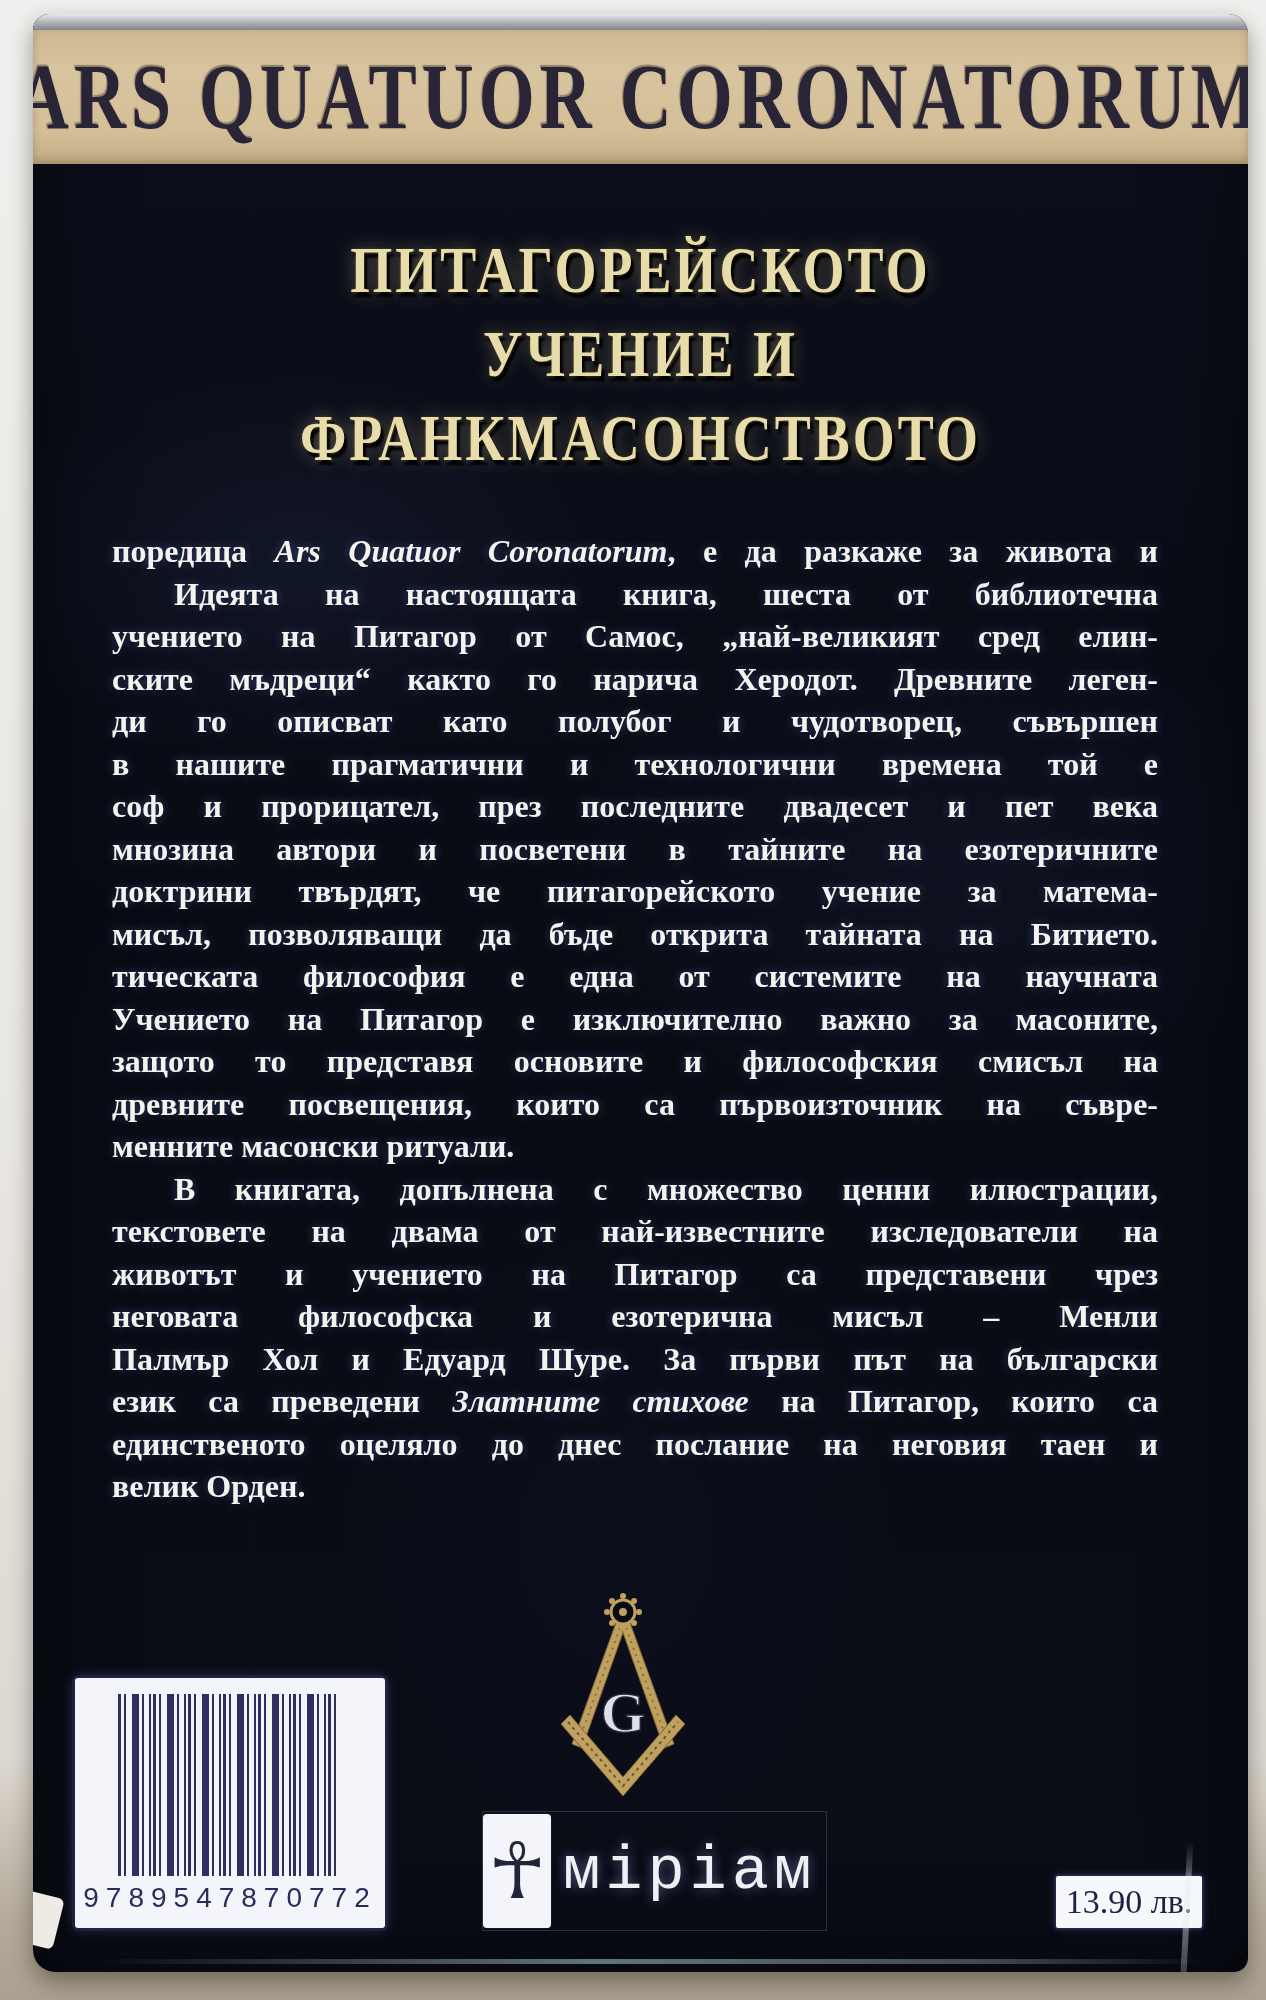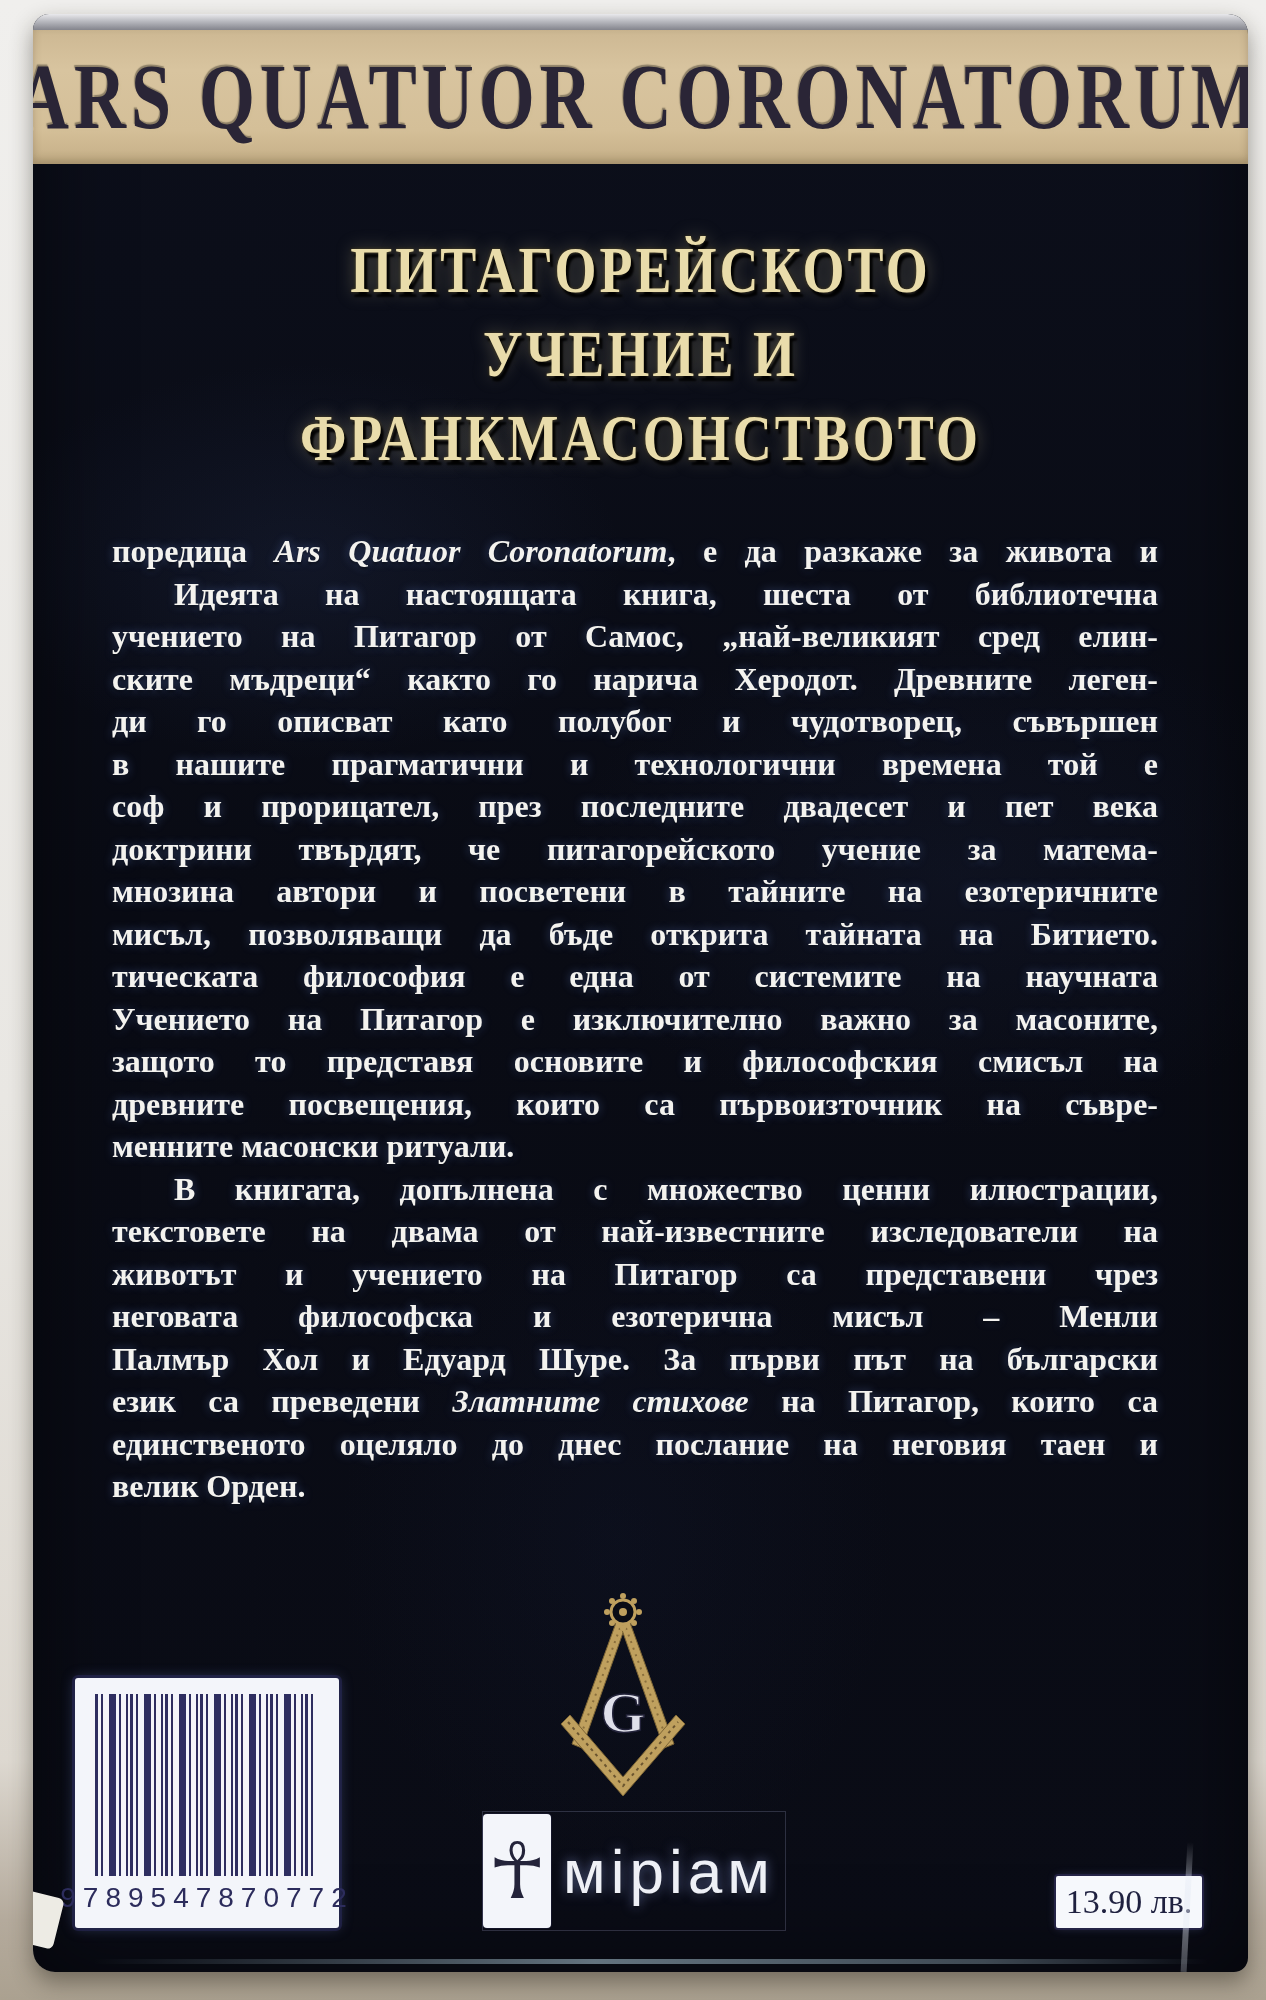--- a/index.html
+++ b/index.html
@@ -57,25 +57,25 @@
     display:flex; align-items:center; gap:12px; padding:0 10px 0 0;
     outline:1px solid rgba(130,132,165,.30);
   }
   .ankh-box{
     width:68px; height:114px; background:#f3f5fa; border-radius:4px;
     display:flex; align-items:center; justify-content:center;
     box-shadow:0 0 0 1px rgba(30,30,60,.5);
   }
   .ankh-glyph{ font-family:"DejaVu Sans", sans-serif; font-size:78px; line-height:1; color:#23233a; }
   .publisher-name{
-    font-family:Liberation Sans, sans-serif; font-size:62px; color:#eef0f6; letter-spacing:5px;
+    font-family:Liberation Mono, monospace; font-size:62px; color:#eef0f6; letter-spacing:5px;
     text-shadow:0 0 12px rgba(160,180,255,.5), 0 2px 3px rgba(0,0,0,.9);
   }
   .barcode-box{
-    position:absolute; left:42px; top:1664px; width:264px; height:250px;
+    position:absolute; left:42px; top:1664px; width:310px; height:250px;
     background:#f3f5fa; border-radius:3px;
     box-shadow:0 0 0 3px rgba(40,40,90,.55), 0 0 14px rgba(120,140,220,.35);
     display:flex; flex-direction:column; align-items:center; justify-content:flex-start;
   }
   .bars{
     margin-top:16px; width:224px; height:182px;
     background:repeating-linear-gradient(90deg,
       #2e2e60 0 3px, #f3f5fa 3px 6px,
       #2e2e60 6px 8px, #f3f5fa 8px 14px,
       #2e2e60 14px 21px, #f3f5fa 21px 24px,
@@ -125,22 +125,22 @@
     </div>
 
     <div class="body-text">
         <div class="line"><span>поредица </span><span class="it">Ars Quatuor Coronatorum</span><span>, е да разкаже за живота и</span></div>
         <div class="line indent"><span>Идеята на настоящата книга, шеста от библиотечна</span></div>
         <div class="line"><span>учението на Питагор от Самос, „най-великият сред елин-</span></div>
         <div class="line"><span>ските мъдреци“ както го нарича Херодот. Древните леген-</span></div>
         <div class="line"><span>ди го описват като полубог и чудотворец, съвършен</span></div>
         <div class="line"><span>в нашите прагматични и технологични времена той е</span></div>
         <div class="line"><span>соф и прорицател, през последните двадесет и пет века</span></div>
+        <div class="line"><span>мнозина автори и посветени в тайните на езотеричните</span></div>
         <div class="line"><span>доктрини твърдят, че питагорейското учение за матема-</span></div>
-        <div class="line"><span>мнозина автори и посветени в тайните на езотеричните</span></div>
         <div class="line"><span>мисъл, позволяващи да бъде открита тайната на Битието.</span></div>
         <div class="line"><span>тическата философия е една от системите на научната</span></div>
         <div class="line"><span>Учението на Питагор е изключително важно за масоните,</span></div>
         <div class="line"><span>защото то представя основите и философския смисъл на</span></div>
         <div class="line"><span>древните посвещения, които са първоизточник на съвре-</span></div>
         <div class="line para-end"><span>менните масонски ритуали.</span></div>
         <div class="line indent"><span>В книгата, допълнена с множество ценни илюстрации,</span></div>
         <div class="line"><span>текстовете на двама от най-известните изследователи на</span></div>
         <div class="line"><span>животът и учението на Питагор са представени чрез</span></div>
         <div class="line"><span>неговата философска и езотерична мисъл – Менли</span></div>

